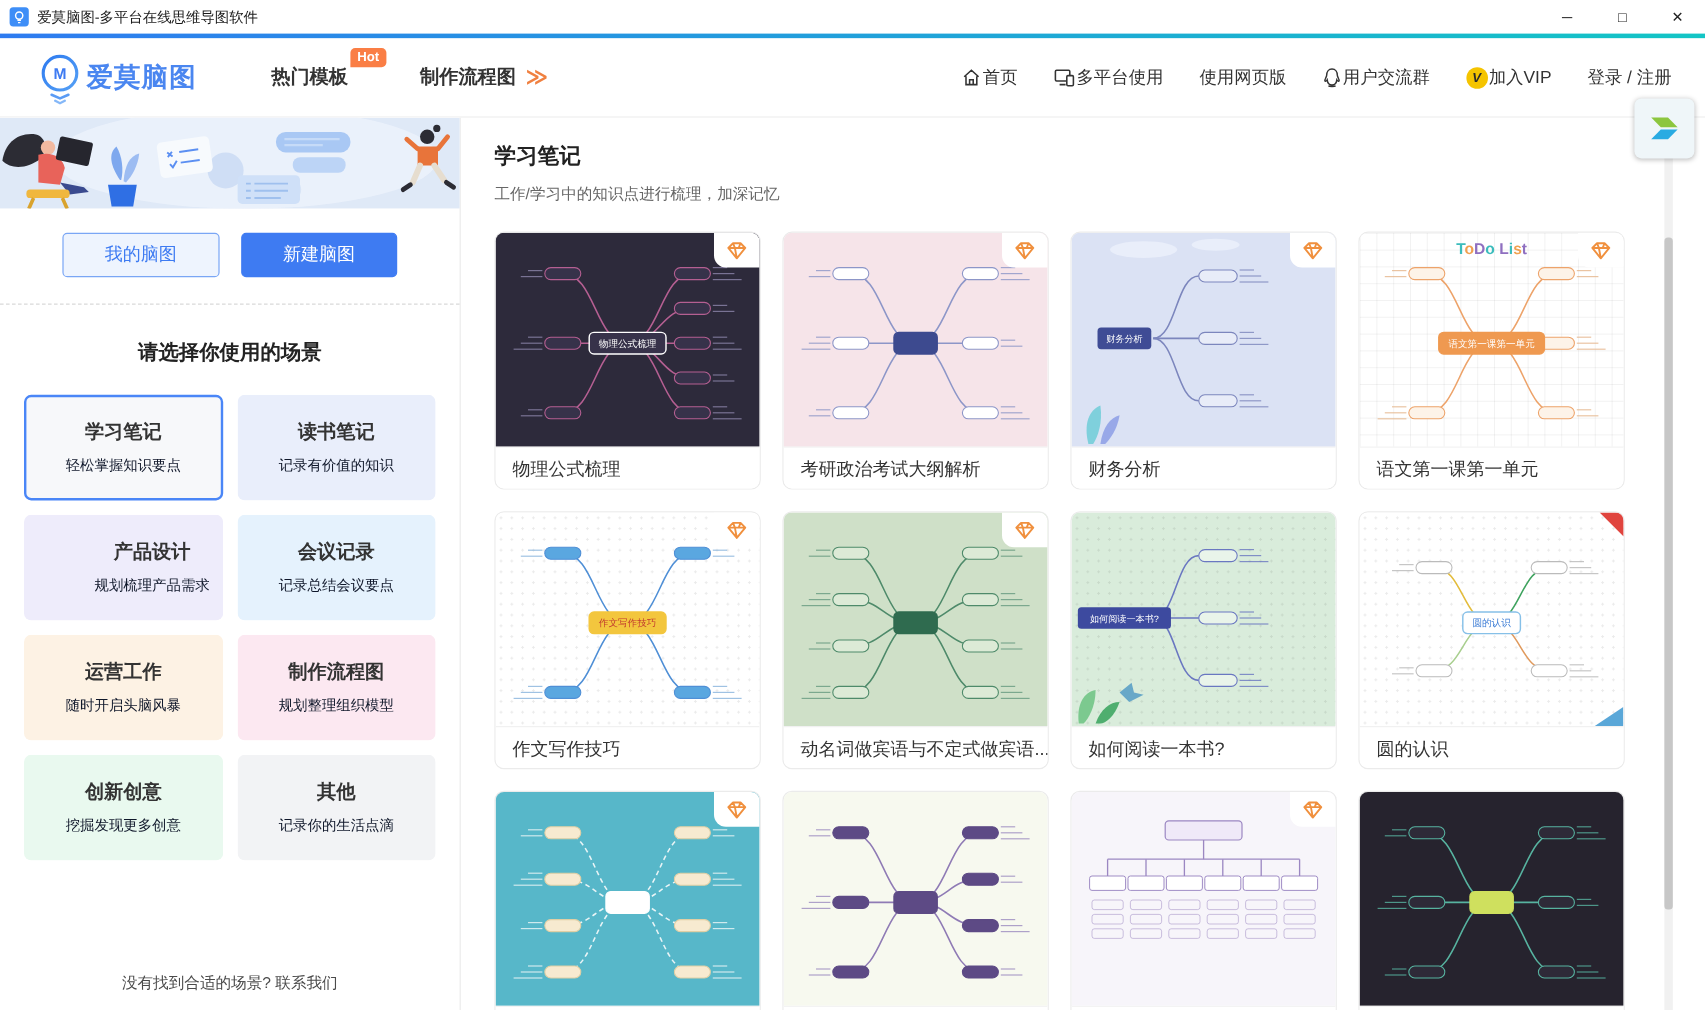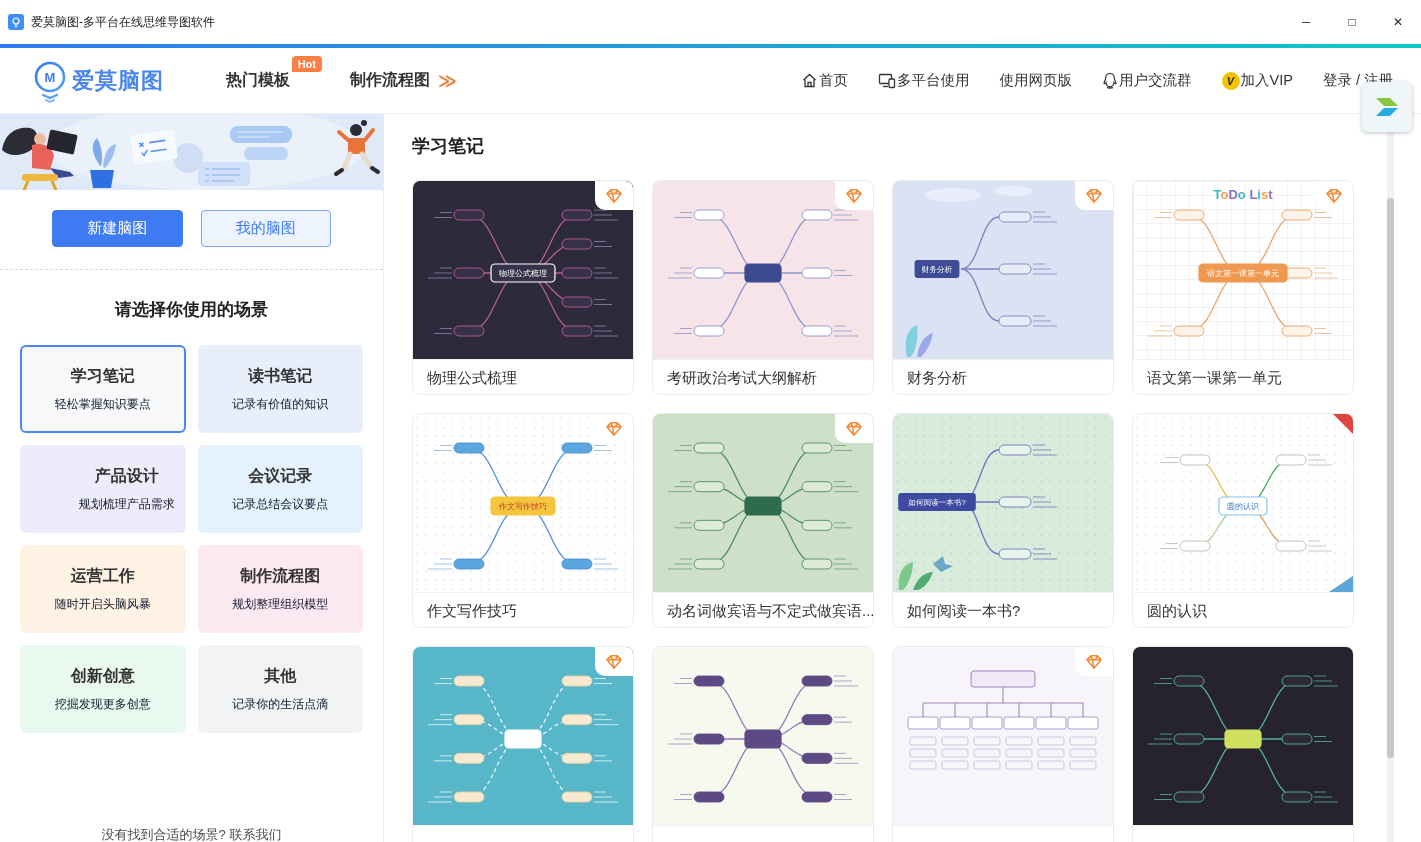--- a/index.html
+++ b/index.html
@@ -1,20 +1,20 @@
 <!DOCTYPE html>
 <html><head>
 <meta charset="utf-8">
 <style>
   html,body{margin:0;padding:0;background:#888;}
   *{box-sizing:border-box;font-family:"Liberation Sans","DejaVu Sans",sans-serif;}
   #page{position:relative;width:1421px;height:842px;background:#fff;overflow:hidden;}
 
   
-  .titlebar{height:44px;display:flex;align-items:center;padding-left:8px;background:#fff;}
+  .titlebar{height:28px;display:flex;align-items:center;padding-left:8px;background:#fff;}
   .app-ico{width:16px;height:16px;border-radius:3px;background:#3e8ef7;display:flex;align-items:center;justify-content:center;margin-right:7px;}
   .titlebar .t-title{font-size:12px;color:#1a1a1a;}
   .win-controls{margin-left:auto;display:flex;height:28px;}
   .win-btn{width:46px;height:28px;display:flex;align-items:center;justify-content:center;font-size:12px;color:#222;cursor:default;}
 
   .grad-bar{height:4px;background:linear-gradient(90deg,#2e7bf0,#13c5c5);}
 
   
   .nav{height:66px;display:flex;align-items:center;padding:0 28px;border-bottom:1px solid #efefef;background:#fff;}
   .brand{display:flex;align-items:center;cursor:pointer;}
@@ -174,22 +174,22 @@
           <path d="M28 67 l-4 9 M52 67 l4 9" stroke="#d9a32e" stroke-width="3"></path>
           <circle cx="356" cy="16" r="6" fill="#2c2c34"></circle>
           <circle cx="364" cy="9" r="3" fill="#2c2c34"></circle>
           <path d="M348 24 h17 v16 h-17 z" fill="#e8743a"></path>
           <path d="M348 26 l-9 -8 M365 26 l8 -10" stroke="#e8743a" stroke-width="4" stroke-linecap="round"></path>
           <path d="M350 40 l-6 14 M362 40 l8 12" stroke="#e6ddcf" stroke-width="5" stroke-linecap="round"></path>
           <path d="M342 56 l-6 4 M372 54 l6 4" stroke="#2c2c34" stroke-width="4" stroke-linecap="round"></path>
         </svg>
       </div>
       <div class="side-btns">
+        <div class="btn btn-ghost">我的脑图</div>
         <div class="btn btn-primary">新建脑图</div>
-        <div class="btn btn-ghost">我的脑图</div>
       </div>
       <div class="scene-head">请选择你使用的场景</div>
       <div class="scene-grid">
         <div class="scene-card selected" style="background: rgb(247, 248, 250);">
             <div class="scene-title">学习笔记</div>
             <div class="scene-desc">轻松掌握知识要点</div>
           </div>
         <div class="scene-card" style="background: rgb(233, 238, 251);">
             <div class="scene-title">读书笔记</div>
             <div class="scene-desc">记录有价值的知识</div>
@@ -217,20 +217,21 @@
         <div class="scene-card" style="background: rgb(242, 243, 245);">
             <div class="scene-title">其他</div>
             <div class="scene-desc">记录你的生活点滴</div>
           </div>
       </div>
       <div class="side-footer">没有找到合适的场景? 联系我们</div>
     </div>
 
     <div class="mainarea">
       <div class="main-title">学习笔记</div>
+      <div class="main-sub">工作/学习中的知识点进行梳理，加深记忆</div>
       <div class="card-grid">
 
         <div class="tcard">
             <div class="thumb" style="background-color: rgb(45, 42, 59);">
               <svg viewBox="0 0 220 178" width="220" height="178" preserveAspectRatio="none">
                 <path d="M110 92 C 83 92, 83 34, 56 34" fill="none" stroke="#b55f92" stroke-width="1.3"></path>
                 <rect x="41" y="29" width="30" height="10" rx="5" fill="#37324a" stroke="#b55f92" stroke-width="0.9"></rect>
                 <path d="M39 31.5 H 27" stroke="#8d86ab" stroke-width="1" opacity="0.8"></path>
                 <path d="M39 36.5 H 21" stroke="#8d86ab" stroke-width="1" opacity="0.8"></path>
                 <path d="M110 92 C 83 92, 83 92, 56 92" fill="none" stroke="#b55f92" stroke-width="1.3"></path>

